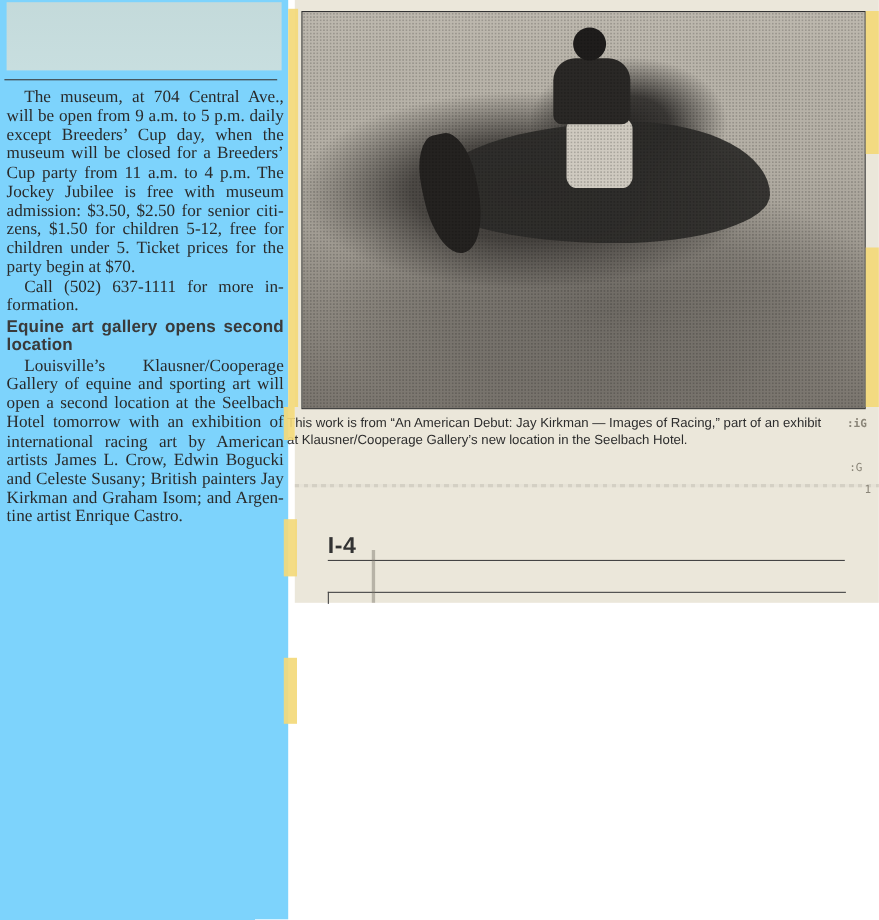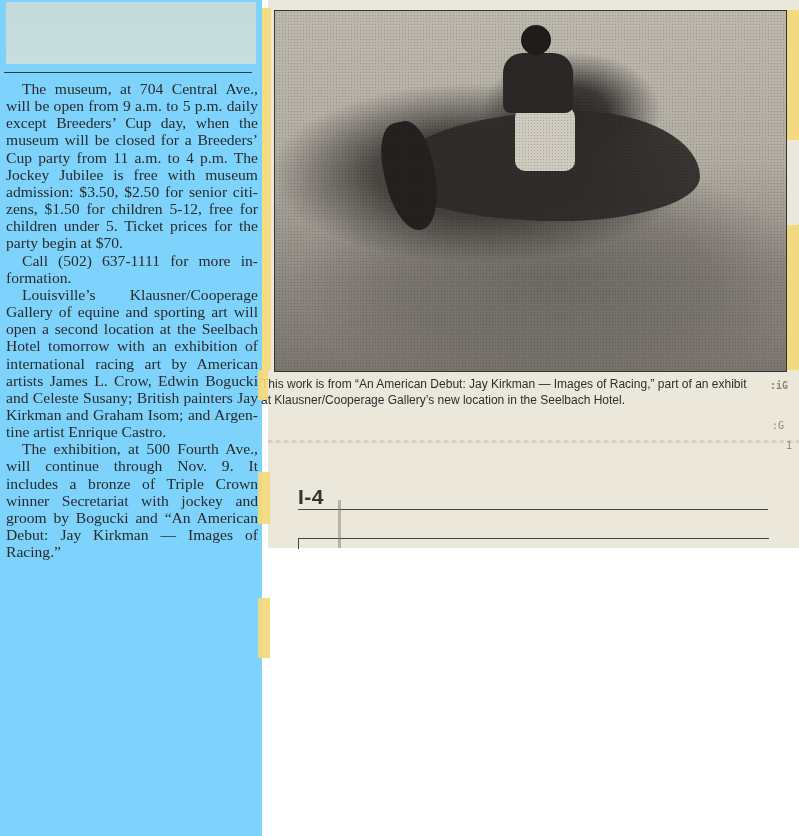--- a/index.html
+++ b/index.html
@@ -112,22 +112,22 @@
 </style>
 </head>
 <body>
 
 <div class="left-col">
   <div class="ghost"></div>
   <div class="rule"></div>
   <div class="article">
     <p>The museum, at 704 Central Ave., will be open from 9 a.m. to 5 p.m. daily except Breeders’ Cup day, when the museum will be closed for a Breeders’ Cup party from 11 a.m. to 4 p.m. The Jockey Jubilee is free with museum admis­sion: $3.50, $2.50 for senior citi­zens, $1.50 for children 5-12, free for children under 5. Ticket prices for the party begin at $70.</p>
     <p>Call (502) 637-1111 for more in­formation.</p>
+    <h2>Equine art gallery opens second location</h2>
     <p>Louisville’s Klausner/Cooperage Gallery of equine and sporting art will open a second location at the Seelbach Hotel tomorrow with an exhibition of international racing art by American artists James L. Crow, Edwin Bogucki and Celeste Susany; British painters Jay Kirk­man and Graham Isom; and Argen­tine artist Enrique Castro.</p>
-    <p>The exhibition, at 500 Fourth Ave., will continue through Nov. 9. It includes a bronze of Triple Crown winner Secretariat with jockey and groom by Bogucki and “An American Debut: Jay Kirkman — Images of Racing.”</p>
   </div>
 </div>
 
 <div class="right-clip"></div>
 
 <div class="photo">
   <div class="horse"></div>
   <div class="horse-head"></div>
   <div class="jockey-legs"></div>
   <div class="jockey-body"></div>

